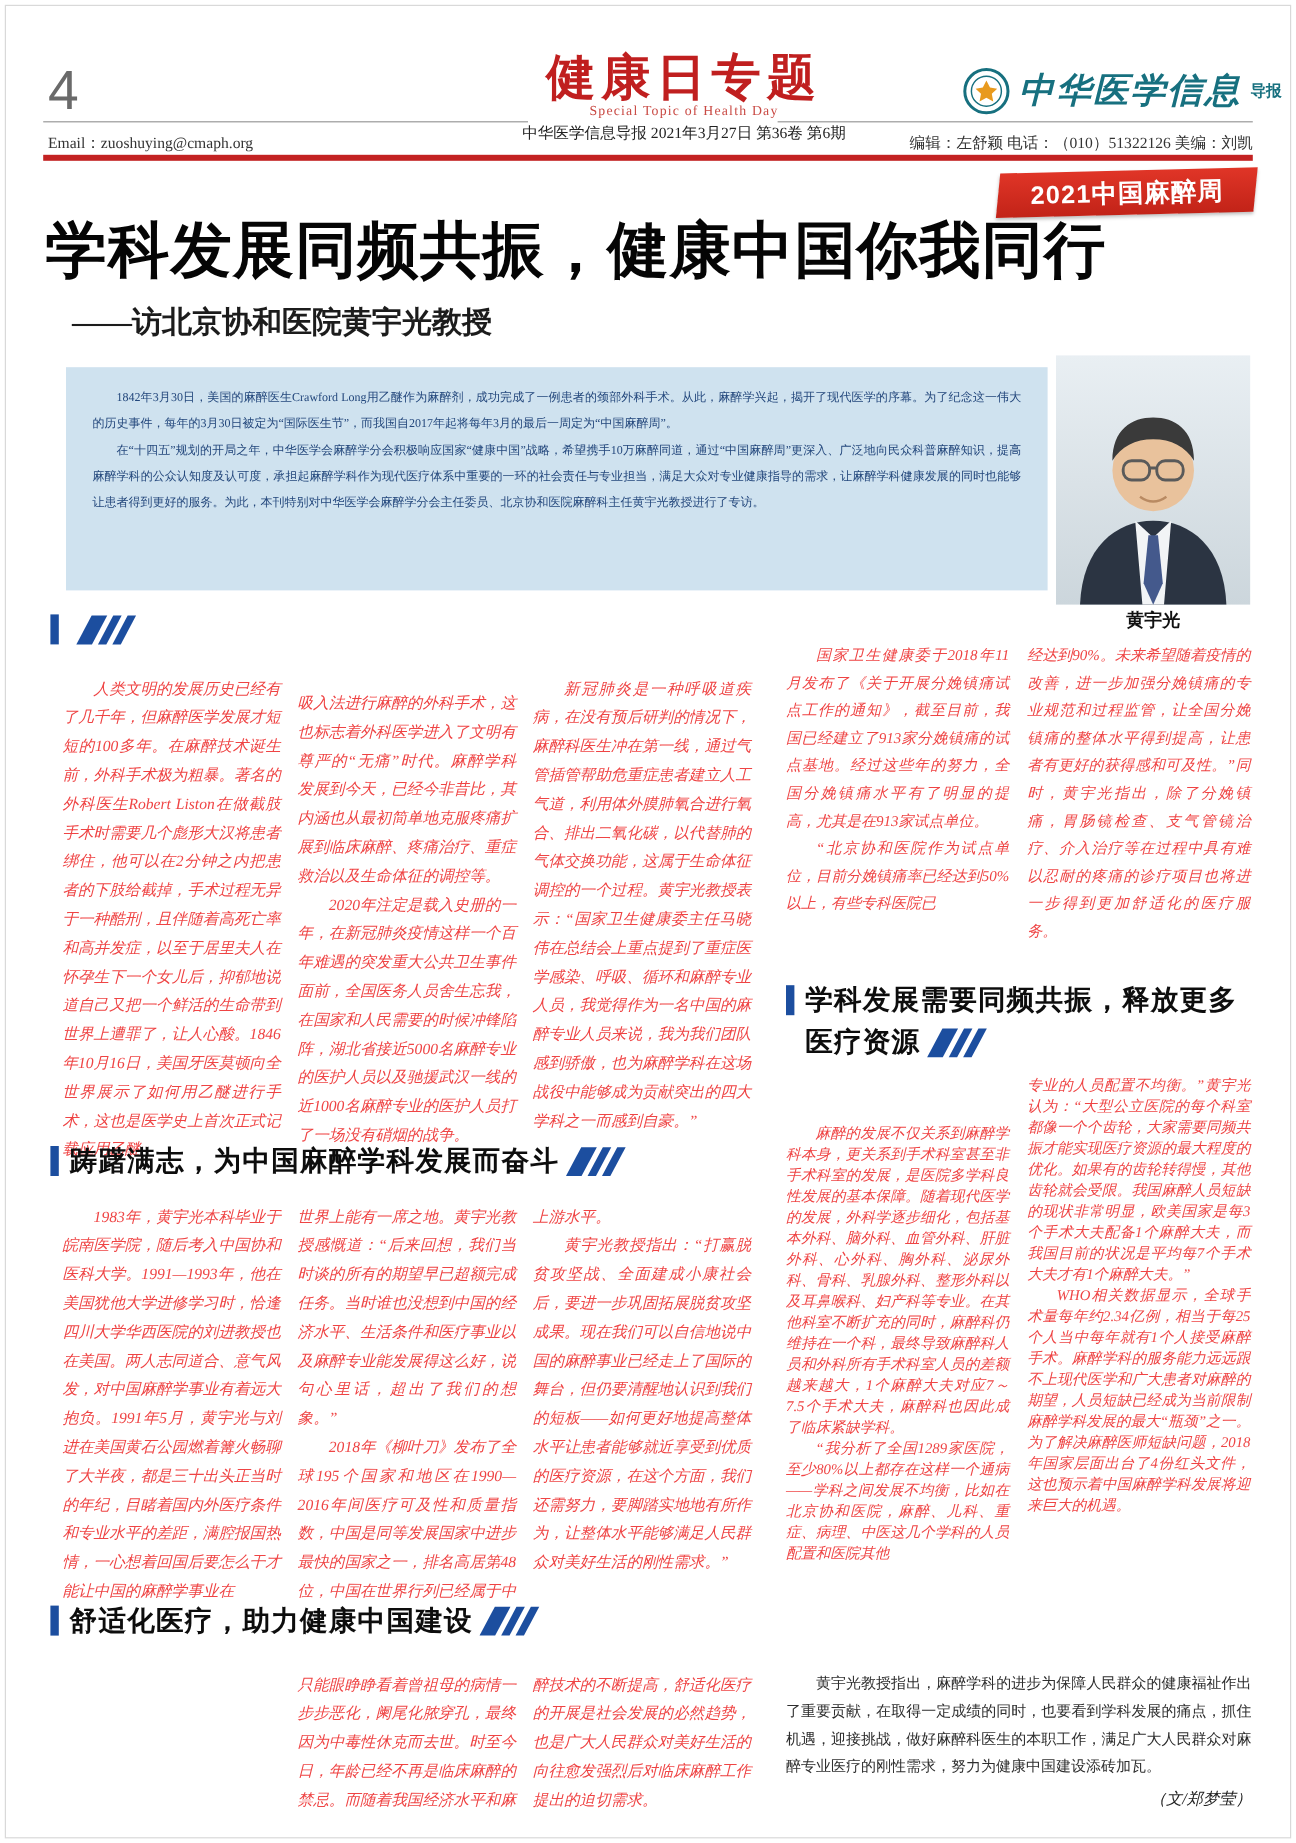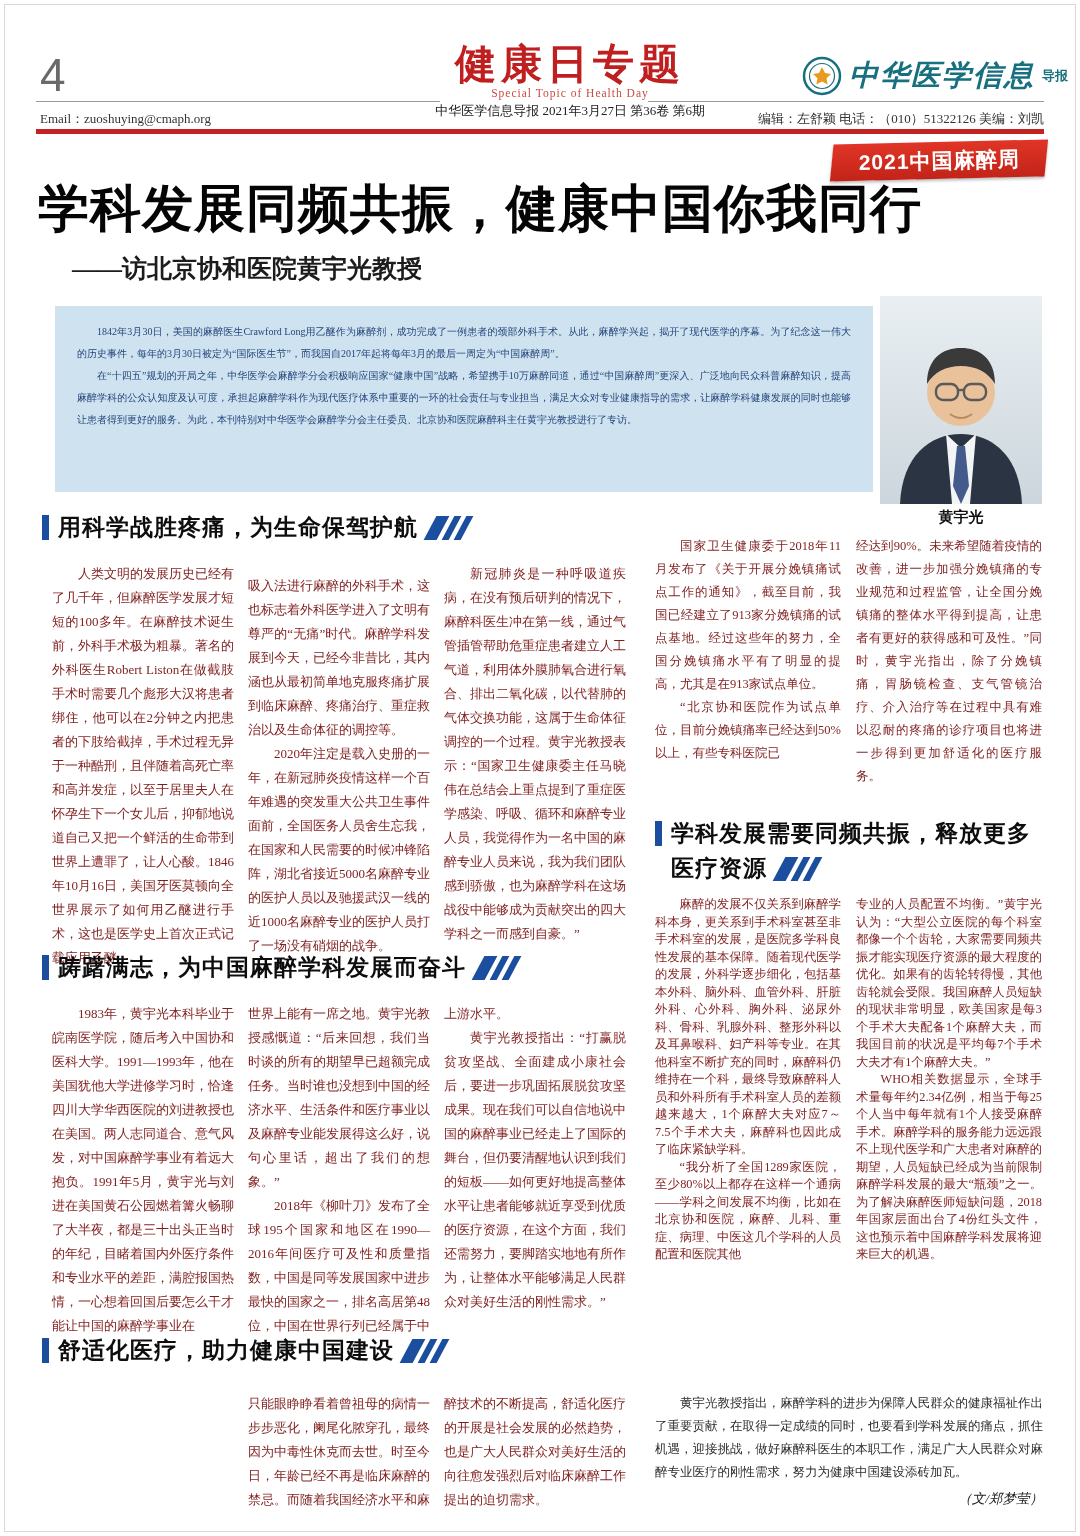--- a/index.html
+++ b/index.html
@@ -33,21 +33,21 @@
   
   .caption{font-size:15px;font-weight:700;color:#111;text-align:center;}
   
   .sec-head{display:flex;align-items:center;}
   .sec-bar{width:7px;height:25px;background:#1c4e9f;margin-right:9px;flex:0 0 auto;}
   .sec-title{font-size:23px;font-weight:900;color:#0d0d0d;letter-spacing:1px;white-space:nowrap;}
   .slashes{display:flex;gap:5px;margin-left:12px;align-items:center;}
   .slashes i{display:block;height:24px;background:#1c4e9f;transform:skewX(-28deg);}
   .slashes i.b1{width:13px;}.slashes i.b2{width:7px;}.slashes i.b3{width:7px;}
   
-  .col{text-align:justify;color:#7f1d1d;}
+  .col{text-align:justify;color:#ef4444;font-style:italic;}
   .col p{margin:0;}
   .pi{text-indent:2em;}
   .col-a{font-size:13px;line-height:24px;}
   .col-b{font-size:12.5px;line-height:23px;}
   .col-c{font-size:12.3px;line-height:17.5px;}
   .closing{font-size:12.5px;line-height:23px;text-align:justify;}
   .closing p{margin:0;text-indent:2em;}
   .byline{font-size:13.5px;font-style:italic;color:#222;text-align:right;}
 </style>
 </head>
@@ -78,21 +78,21 @@
   </div>
   <div class="abs smallmeta" style="left:720px;top:110px;width:324px;text-align:right;">编辑：左舒颖 电话：（010）51322126 美编：刘凯</div>
 
   <div class="abs redrule" style="left:36px;top:129px;width:1008px;height:5px;"></div>
 
   <div class="abs ribbon" style="left:832px;top:142px;width:214px;height:37px;">
     <span>2021中国麻醉周</span>
   </div>
 
   <div class="abs headline" style="left:38px;top:180px;width:980px;">学科发展同频共振，健康中国你我同行</div>
-  <div class="abs subheadline" style="left:72px;top:252px;width:700px;">——访北京协和医院黄宇光教授</div>
+  <div class="abs subheadline" style="left:60px;top:252px;width:700px;">——访北京协和医院黄宇光教授</div>
 
   <div class="abs introbox" style="left:55px;top:306px;width:818px;height:186px;">
     <p>1842年3月30日，美国的麻醉医生Crawford Long用乙醚作为麻醉剂，成功完成了一例患者的颈部外科手术。从此，麻醉学兴起，揭开了现代医学的序幕。为了纪念这一伟大的历史事件，每年的3月30日被定为“国际医生节”，而我国自2017年起将每年3月的最后一周定为“中国麻醉周”。</p>
     <p>在“十四五”规划的开局之年，中华医学会麻醉学分会积极响应国家“健康中国”战略，希望携手10万麻醉同道，通过“中国麻醉周”更深入、广泛地向民众科普麻醉知识，提高麻醉学科的公众认知度及认可度，承担起麻醉学科作为现代医疗体系中重要的一环的社会责任与专业担当，满足大众对专业健康指导的需求，让麻醉学科健康发展的同时也能够让患者得到更好的服务。为此，本刊特别对中华医学会麻醉学分会主任委员、北京协和医院麻醉科主任黄宇光教授进行了专访。</p>
   </div>
 
   <div class="abs" style="left:880px;top:296px;width:162px;height:208px;">
     <svg width="162" height="208" viewBox="0 0 162 208">
       <defs>
         <linearGradient id="bgግ" x1="0" y1="0" x2="0" y2="1">
@@ -109,21 +109,20 @@
       <rect x="56" y="88" width="22" height="16" rx="7" fill="none" stroke="#5a5a5a" stroke-width="2.4"></rect>
       <rect x="84" y="88" width="22" height="16" rx="7" fill="none" stroke="#5a5a5a" stroke-width="2.4"></rect>
       <line x1="78" y1="94" x2="84" y2="94" stroke="#5a5a5a" stroke-width="2.4"></line>
       <path d="M70 118 q11 8 22 0" fill="none" stroke="#b98a62" stroke-width="2"></path>
     </svg>
   </div>
   <div class="abs caption" style="left:880px;top:508px;width:162px;">黄宇光</div>
 
   <div class="abs sec-head" style="left:42px;top:512px;">
     <span class="sec-bar"></span>
-    <span class="sec-title">用科学战胜疼痛，为生命保驾护航</span>
     <span class="slashes">
         <i class="b1"></i>
         <i class="b2"></i>
         <i class="b3"></i>
       </span>
   </div>
 
   <div class="abs col col-a" style="left:52px;top:562px;width:182px;height:382px;">
     <p class="pi">人类文明的发展历史已经有了几千年，但麻醉医学发展才短短的100多年。在麻醉技术诞生前，外科手术极为粗暴。著名的外科医生Robert Liston在做截肢手术时需要几个彪形大汉将患者绑住，他可以在2分钟之内把患者的下肢给截掉，手术过程无异于一种酷刑，且伴随着高死亡率和高并发症，以至于居里夫人在怀孕生下一个女儿后，抑郁地说道自己又把一个鲜活的生命带到世界上遭罪了，让人心酸。1846年10月16日，美国牙医莫顿向全世界展示了如何用乙醚进行手术，这也是医学史上首次正式记载应用乙醚</p>
   </div>
@@ -151,21 +150,21 @@
     <div class="sec-head" style="padding-left:16px;">
       <span class="sec-title">医疗资源</span>
       <span class="slashes">
           <i class="b1"></i>
           <i class="b2"></i>
           <i class="b3"></i>
         </span>
     </div>
   </div>
 
-  <div class="abs col col-c" style="left:655px;top:896px;width:186px;height:452px;">
+  <div class="abs col col-c" style="left:655px;top:936px;width:186px;height:452px;">
     <p class="pi">麻醉的发展不仅关系到麻醉学科本身，更关系到手术科室甚至非手术科室的发展，是医院多学科良性发展的基本保障。随着现代医学的发展，外科学逐步细化，包括基本外科、脑外科、血管外科、肝脏外科、心外科、胸外科、泌尿外科、骨科、乳腺外科、整形外科以及耳鼻喉科、妇产科等专业。在其他科室不断扩充的同时，麻醉科仍维持在一个科，最终导致麻醉科人员和外科所有手术科室人员的差额越来越大，1个麻醉大夫对应7～7.5个手术大夫，麻醉科也因此成了临床紧缺学科。</p>
     <p class="pi">“我分析了全国1289家医院，至少80%以上都存在这样一个通病——学科之间发展不均衡，比如在北京协和医院，麻醉、儿科、重症、病理、中医这几个学科的人员配置和医院其他</p>
   </div>
   <div class="abs col col-c" style="left:856px;top:896px;width:186px;height:452px;">
     <p>专业的人员配置不均衡。”黄宇光认为：“大型公立医院的每个科室都像一个个齿轮，大家需要同频共振才能实现医疗资源的最大程度的优化。如果有的齿轮转得慢，其他齿轮就会受限。我国麻醉人员短缺的现状非常明显，欧美国家是每3个手术大夫配备1个麻醉大夫，而我国目前的状况是平均每7个手术大夫才有1个麻醉大夫。”</p>
     <p class="pi">WHO相关数据显示，全球手术量每年约2.34亿例，相当于每25个人当中每年就有1个人接受麻醉手术。麻醉学科的服务能力远远跟不上现代医学和广大患者对麻醉的期望，人员短缺已经成为当前限制麻醉学科发展的最大“瓶颈”之一。为了解决麻醉医师短缺问题，2018年国家层面出台了4份红头文件，这也预示着中国麻醉学科发展将迎来巨大的机遇。</p>
   </div>
 
   <div class="abs sec-head" style="left:42px;top:952px;">
     <span class="sec-bar"></span>

